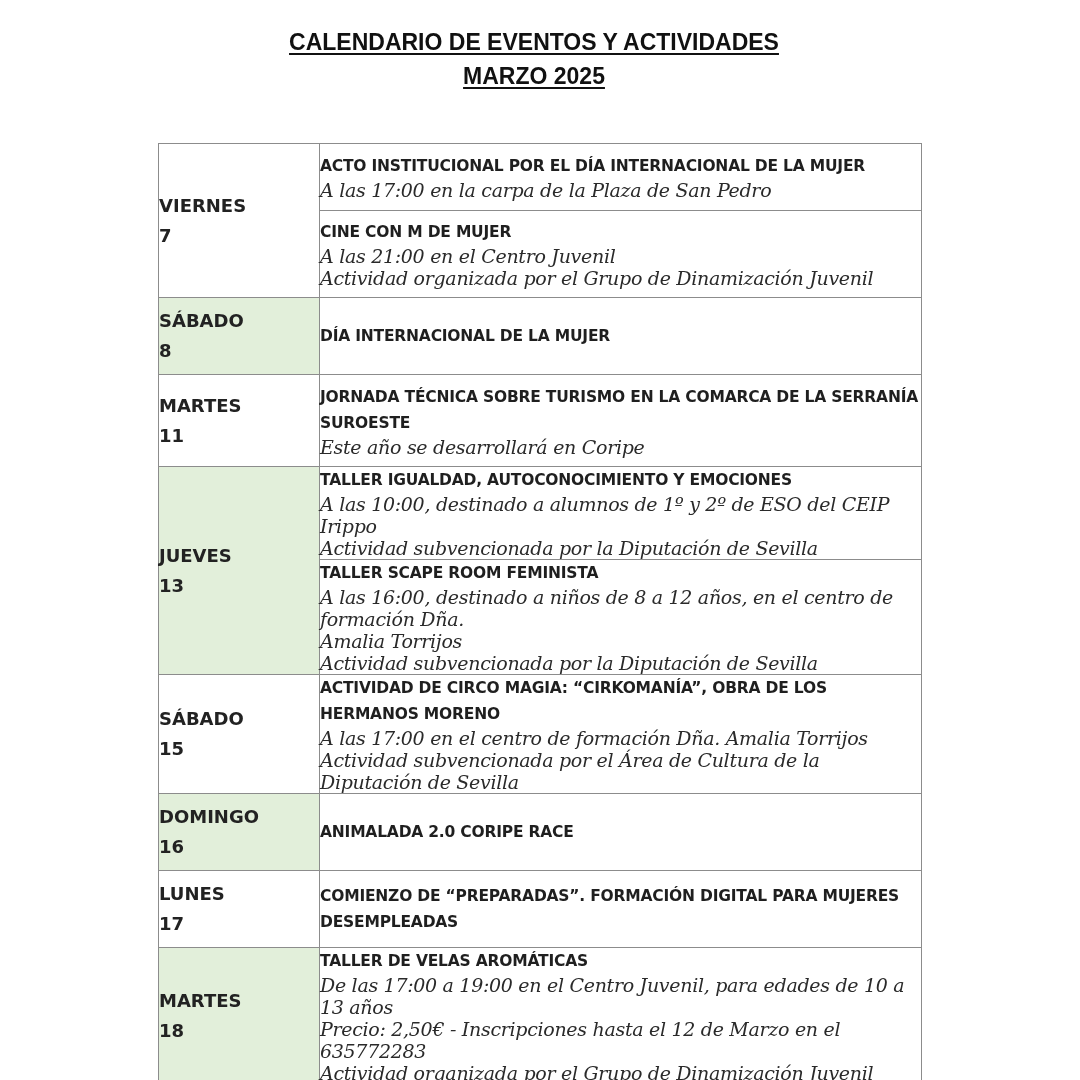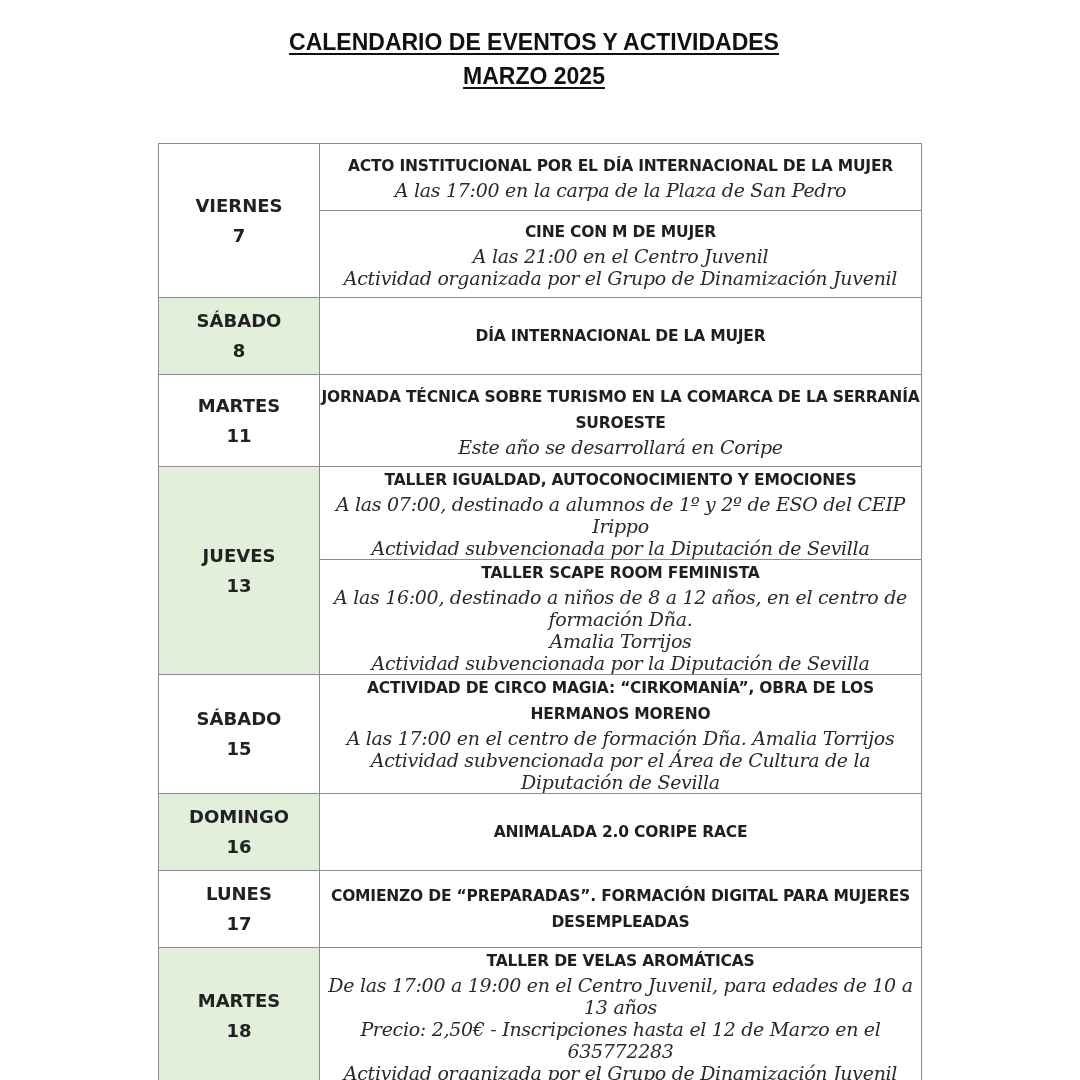--- a/index.html
+++ b/index.html
@@ -7,27 +7,27 @@
          font-family: "Liberation Sans", sans-serif; color: #1a1a1a; }
   .title { position: absolute; left: 0; width: 980px; text-align: center;
            font-family: "Liberation Sans", sans-serif; font-weight: bold;
            font-size: 23px; text-decoration: underline; text-underline-offset: 3px;
            letter-spacing: 0px; color: #111; margin-left: 44px; }
   #title1 { top: 29px; }
   #title2 { top: 63px; }
   table.cal { position: absolute; left: 158px; top: 143px; width: 764px;
               border-collapse: collapse; table-layout: fixed; }
   table.cal td { border: 1.5px solid #8c8c8c; padding: 0; }
-  td.day { width: 160px; text-align: center; vertical-align: middle;
+  td.day { width: 160px; text-align: left; vertical-align: middle;
            font-family: "DejaVu Sans", sans-serif; font-weight: bold;
            font-size: 18px; line-height: 30px; color: #222; margin-left: 20px; }
   td.day.green { background: #e2efda; }
   td.day .dname, td.day .dnum { display: block; }
   td.ev { vertical-align: middle; padding: 0 8px 0 8px;
-          font-family: "DejaVu Sans", sans-serif; text-align: center; }
+          font-family: "DejaVu Sans", sans-serif; }
   .ev-title { font-weight: bold; font-size: 15.5px; line-height: 26px; color: #1f1f1f;
               letter-spacing: -0.2px; }
   .ev-line { font-style: italic; font-size: 19px; line-height: 22px; color: #2a2a2a;
              font-family: "DejaVu Serif", serif; letter-spacing: -0.3px; }
 </style>
 </head>
 <body>
 
 <div id="title1" class="title">CALENDARIO DE EVENTOS Y ACTIVIDADES</div>
 <div id="title2" class="title">MARZO 2025</div>
@@ -70,21 +70,21 @@
           <div class="ev-line">Este año se desarrollará en Coripe</div>
         </td>
       </tr>
       <tr style="height: 89px;">
         <td class="day green" rowspan="2">
           <span class="dname">JUEVES</span>
           <span class="dnum">13</span>
         </td>
         <td class="ev">
           <div class="ev-title">TALLER IGUALDAD, AUTOCONOCIMIENTO Y EMOCIONES</div>
-          <div class="ev-line">A las 07:00, destinado a alumnos de 1º y 2º de ESO del CEIP Irippo</div>
+          <div class="ev-line">A las 10:00, destinado a alumnos de 1º y 2º de ESO del CEIP Irippo</div>
           <div class="ev-line">Actividad subvencionada por la Diputación de Sevilla</div>
         </td>
       </tr>
       <tr style="height: 111px;">
         <td class="ev">
           <div class="ev-title">TALLER SCAPE ROOM FEMINISTA</div>
           <div class="ev-line">A las 16:00, destinado a niños de 8 a 12 años, en el centro de formación Dña.</div>
           <div class="ev-line">Amalia Torrijos</div>
           <div class="ev-line">Actividad subvencionada por la Diputación de Sevilla</div>
         </td>

